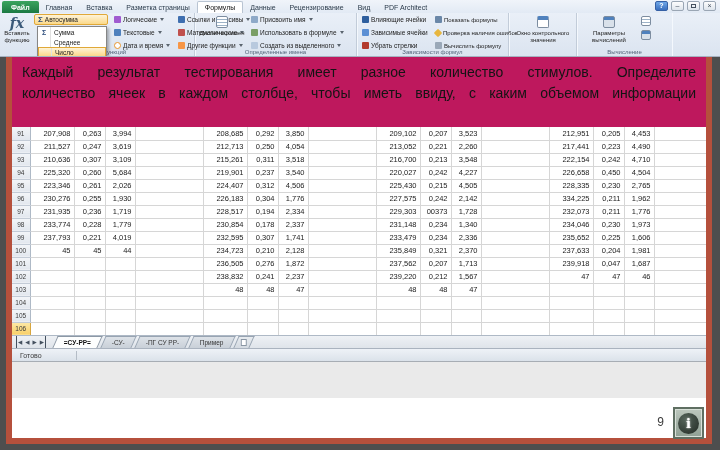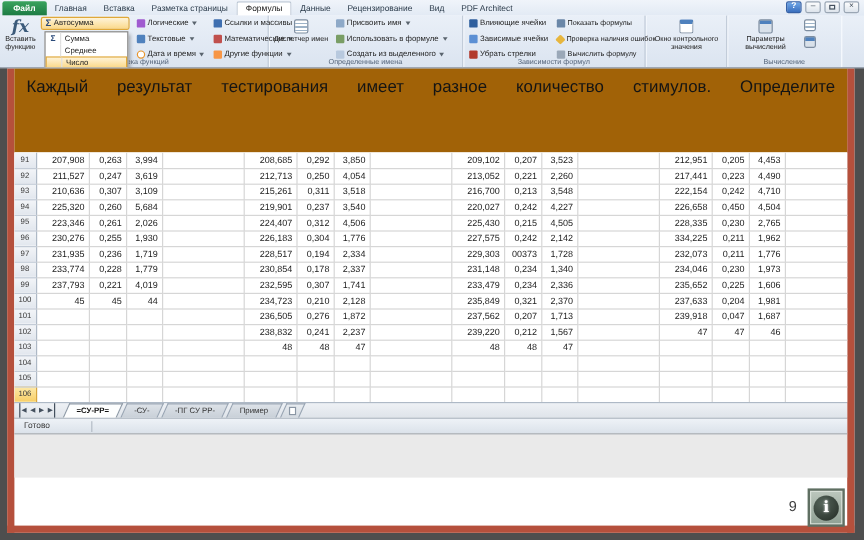--- a/index.html
+++ b/index.html
@@ -64,21 +64,21 @@
   .asmenu .mi{height:10px;display:flex;align-items:center;gap:3px;padding:0 3px 0 4px;font-size:6.5px;color:#222}
   .asmenu .mi .micol{width:9px;text-align:center;font-size:7px;font-weight:bold;color:#2a4a7a;border-right:1px solid #e0e0e0;align-self:stretch;display:flex;align-items:center}
   .asmenu .mi.hl{background:linear-gradient(#fef3d8,#fbd98a);border:1px solid #e0a838}
 
   
   .frame{position:absolute;left:6px;top:57px;width:706px;height:387px;background:#fff;
     border-left:6px solid #b5503c;border-right:6px solid #b5503c;border-bottom:6px solid #b5503c;z-index:2}
   .band{height:40px;background:#b1b0b0;display:flex;align-items:center;justify-content:center;overflow:hidden}
   .band-title{font-size:26px;font-weight:bold;letter-spacing:.5px;color:#97999c;white-space:nowrap;
     text-shadow:-1px -1px 0 #fff,1px -1px 0 #fff,-1px 1px 0 #fff,1px 1px 0 #fff,0 2px 2px rgba(255,255,255,.8)}
-  .para{height:70px;background:#a16207;padding:5px 10px 0 10px;color:#141414;
+  .para{height:70px;background:#be185d;padding:5px 10px 0 10px;color:#141414;
     font-size:14px;line-height:20.5px;font-family:"Liberation Sans",sans-serif}
   .para .jline{text-align:justify;text-align-last:justify}
 
   
   .sheetarea{height:208px;background:#fff;overflow:hidden}
   table.grid{border-collapse:collapse;table-layout:fixed;width:694px}
   table.grid tr{height:13px}
   td.cell{border-right:1px solid #d6d6d6;border-bottom:1px solid #d6d6d6;font-size:7.5px;color:#1b1b1b;
     text-align:right;padding:0 3px 0 0;white-space:nowrap;overflow:hidden}
   td.rowhdr{background:linear-gradient(#f3f5f8,#e2e7ee);border-right:1px solid #aeb9c6;border-bottom:1px solid #c3cbd6;
@@ -155,21 +155,21 @@
       <div class="winctrls">
         <span class="wbtn help">?</span>
         <span class="wbtn">–</span>
         <span class="wbtn"><i class="maxglyph"></i></span>
         <span class="wbtn">×</span>
       </div>
     </div>
 
     <div class="rbody">
 
-      <div class="grp" style="width:224px">
+      <div class="grp" style="width:195px">
         <div class="bigbtn" style="position:absolute;left:2px;top:1px;width:30px">
           <span class="fxglyph">fx</span>
           <span>Вставить функцию</span>
         </div>
         <div class="autosum">
           <span class="sigma">Σ</span>
           <span>Автосумма</span>
           <span class="caret"></span>
         </div>
         <div class="asmenu">
@@ -309,20 +309,21 @@
       </div>
 
     </div>
   </div>
 
   <div class="frame">
 
 
     <div class="para">
       <div class="jline">Каждый результат тестирования имеет разное количество стимулов. Определите</div>
+      <div class="jline">количество ячеек в каждом столбце, чтобы иметь ввиду, с каким объемом информации</div>
     </div>
 
     <div class="sheetarea">
       <table class="grid">
         <colgroup>
           <col style="width:18px">
           <col style="width:44px">
             <col style="width:31px">
             <col style="width:30px">
             <col style="width:68px">

